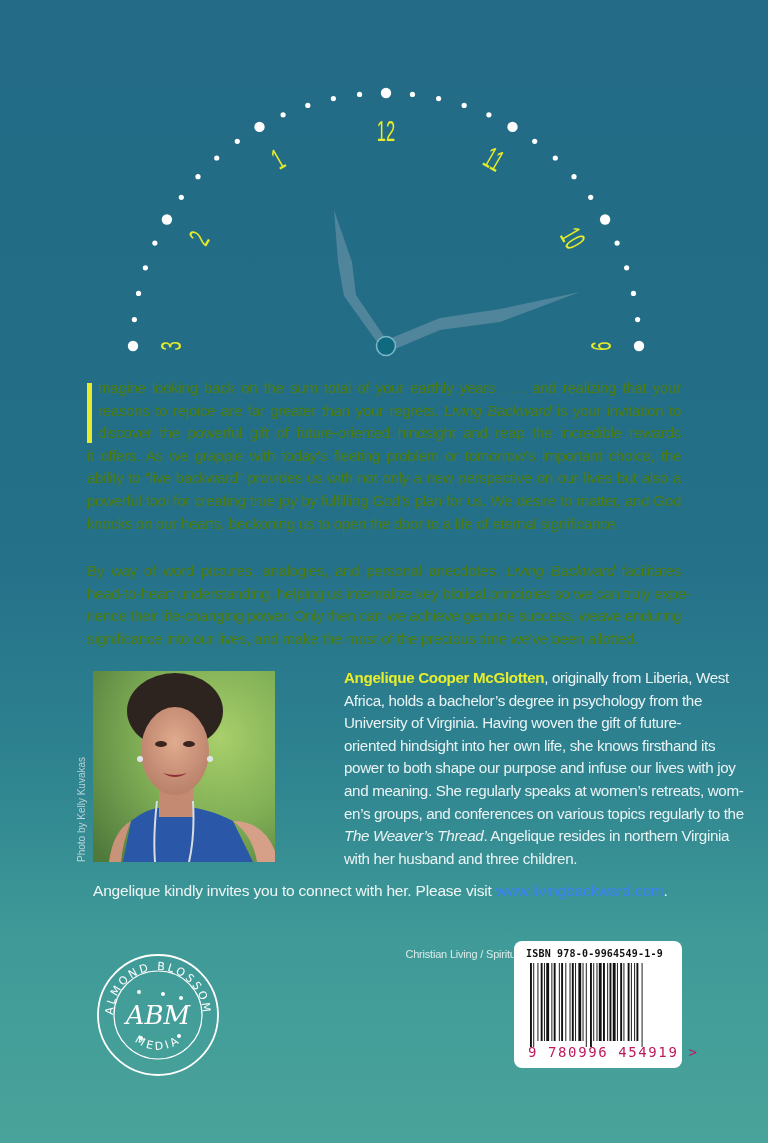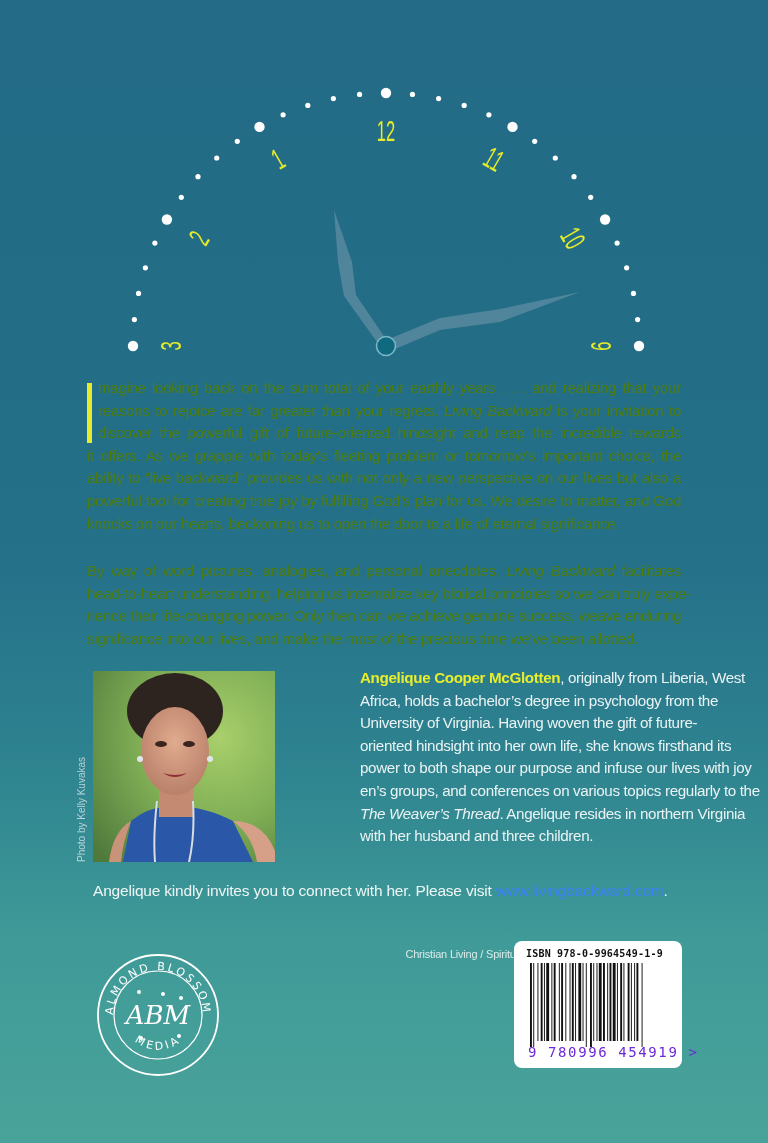--- a/index.html
+++ b/index.html
@@ -16,31 +16,31 @@
     text-align:justify; color:#4d7c0f;
     transform-origin:left top;
   }
   .text-block .line { display:block; text-align:justify; text-align-last:justify; white-space:nowrap; overflow:visible; }
   .p1 { top:377px; }
   .p1 .dropcap-bar { position:absolute; left:0; top:6px; width:5px; height:60px; background:#e6ec2b; }
   .p1 .first3 { padding-left:11px; }
   .p2 { top:560px; }
   .lastline { text-align-last:left !important; }
   em { font-style:italic; }
-  .bio { position:absolute; left:360px; top:667px; width:337px; font-size:15.2px; line-height:22.6px; letter-spacing:-0.35px; color:#eaf3f4; }
+  .bio { position:absolute; left:344px; top:667px; width:337px; font-size:15.2px; line-height:22.6px; letter-spacing:-0.35px; color:#eaf3f4; }
   .bio .line { display:block; white-space:nowrap; text-align-last:justify; text-align:justify; }
   .bio .name { color:#e8ee2c; font-weight:bold; }
   .photo { position:absolute; left:93px; top:671px; width:182px; height:191px; overflow:hidden; }
   .credit { position:absolute; left:76px; top:862px; transform:rotate(-90deg); transform-origin:left top; font-size:10px; color:#b9d3d6; white-space:nowrap; width:110px; }
   .invite { position:absolute; left:93px; top:882px; font-size:15.5px; letter-spacing:-0.2px; color:#eef6f5; white-space:nowrap; }
   .invite .url { color:#3b82f6; }
   .categories { position:absolute; right:87px; top:948px; font-size:11px; color:#d8ebea; letter-spacing:-0.2px; white-space:nowrap; }
   .barcode-box { position:absolute; left:514px; top:941px; width:168px; height:127px; background:#fff; border-radius:8px; }
   .isbn { position:absolute; left:526px; top:948px; font-family:"DejaVu Sans Mono", monospace; font-size:10px; font-weight:bold; color:#111; letter-spacing:0.2px;text-align:right; }
-  .barcode-digits { position:absolute; left:528px; top:1044px; font-family:"DejaVu Sans Mono", monospace; font-size:14px; color:#6d28d9; letter-spacing:1.6px; white-space:nowrap; }
+  .barcode-digits { position:absolute; left:528px; top:1044px; font-family:"DejaVu Sans Mono", monospace; font-size:14px; color:#be185d; letter-spacing:1.6px; white-space:nowrap; }
   .logo { position:absolute; left:93px; top:950px; width:130px; height:130px; }
 </style>
 </head>
 <body>
 
 <svg class="clock" viewBox="0 0 768 380" xmlns="http://www.w3.org/2000/svg">
   <g id="dots">
       <circle cx="133" cy="346" r="5.2" fill="#ffffff"></circle>
       <circle cx="134.38596047182685" cy="319.5542987932837" r="2.6" fill="#ffffff"></circle>
       <circle cx="138.52865701434717" cy="293.39834222310685" r="2.6" fill="#ffffff"></circle>
@@ -138,20 +138,21 @@
   </svg>
 </div>
 <div class="credit">Photo by Kelly Kuvakas</div>
 
 <div class="bio">
   <span class="line"><span class="name">Angelique Cooper McGlotten</span><span>, originally from Liberia, West</span></span>
   <span class="line">Africa, holds a bachelor’s degree in psychology from the</span>
   <span class="line">University of Virginia. Having woven the gift of future-</span>
   <span class="line">oriented hindsight into her own life, she knows firsthand its</span>
   <span class="line">power to both shape our purpose and infuse our lives with joy</span>
+  <span class="line">and meaning. She regularly speaks at women’s retreats, wom-</span>
   <span class="line">en’s groups, and conferences on various topics regularly to the</span>
   <span class="line"><em>The Weaver’s Thread</em><span>. Angelique resides in northern Virginia</span></span>
   <span class="line lastline">with her husband and three children.</span>
 </div>
 
 <div class="invite"><span>Angelique kindly invites you to connect with her. Please visit </span><span class="url">www.livingbackward.com</span><span>.</span></div>
 
 <div class="categories">Christian Living / Spiritual Growth / Spiritual Transformation</div>
 
 <svg class="logo" viewBox="0 0 130 130" xmlns="http://www.w3.org/2000/svg">

